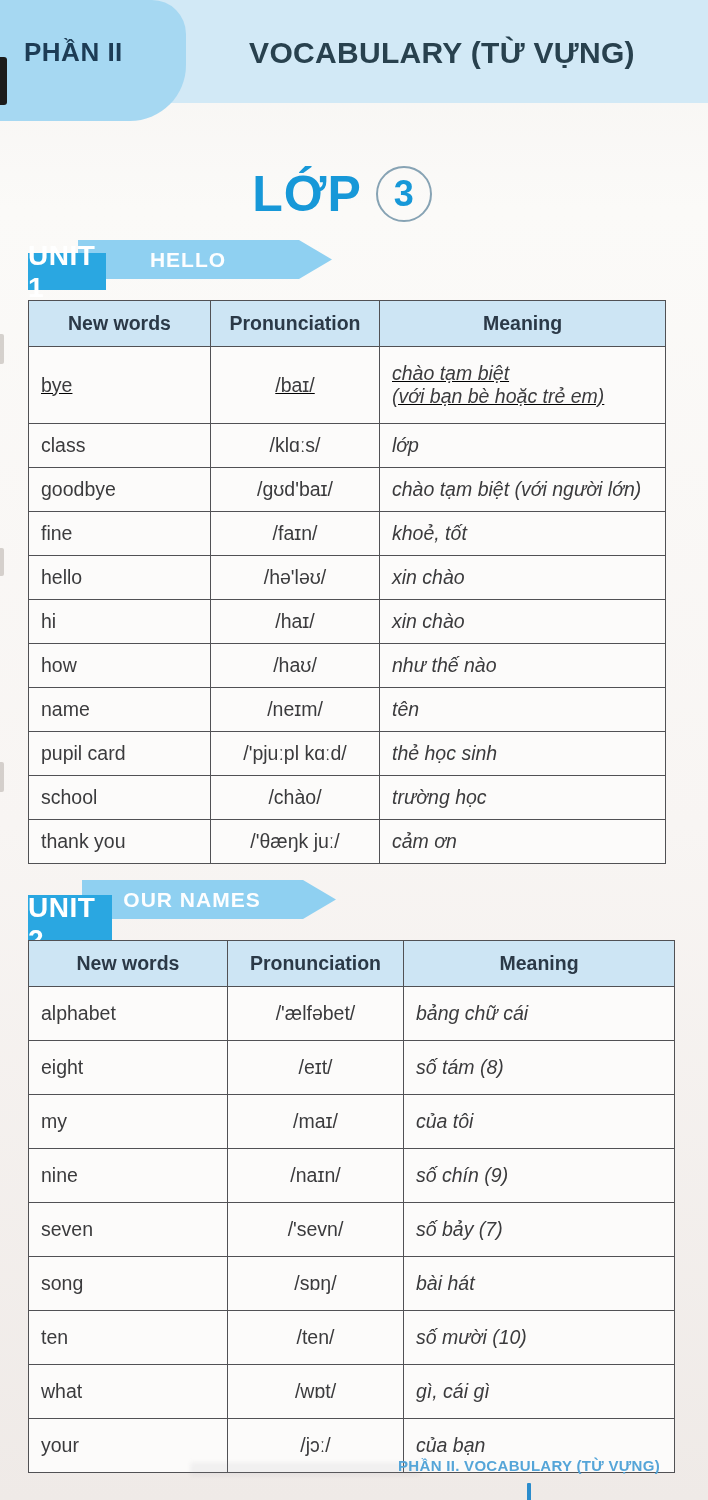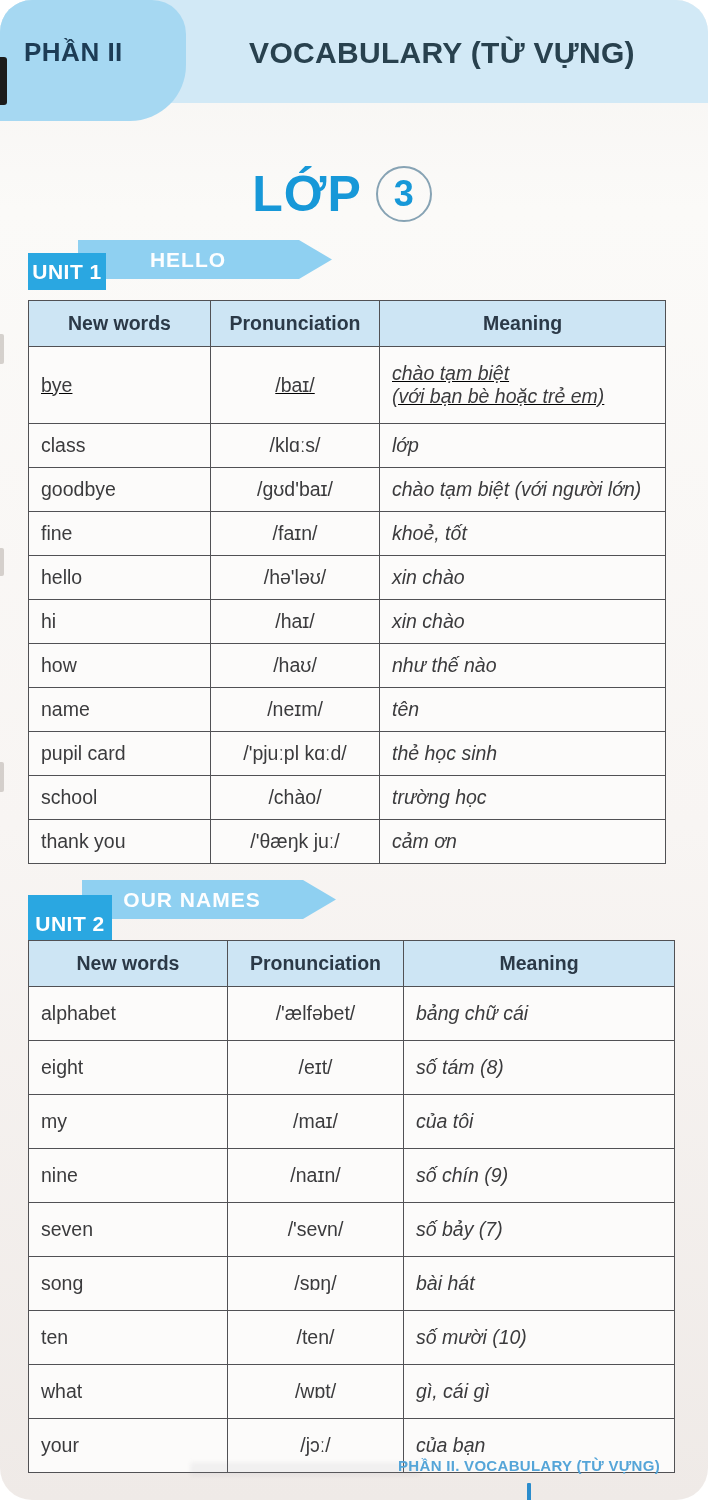--- a/index.html
+++ b/index.html
@@ -1,20 +1,19 @@
 <!DOCTYPE html>
 <html lang="vi"><head>
 <meta charset="utf-8">
 <style>
   html,body{margin:0;padding:0;}
   .page{
     position:relative;width:708px;height:1500px;overflow:hidden;
     background:linear-gradient(180deg,#f6f4f2 0%,#fbfaf8 14%,#f8f5f3 55%,#efeae7 100%);
     font-family:"Liberation Sans","DejaVu Sans",sans-serif;
-    border-radius:32px;
   }
   
   .header-band{position:absolute;left:0;top:0;width:708px;height:103px;background:#d2e9f6;}
   .header-left-shape{position:absolute;left:0;top:0;width:186px;height:121px;
     background:#a6d8f2;border-radius:0 34px 56px 0;}
   .section-label{position:absolute;left:24px;top:37px;font-size:26px;font-weight:bold;
     color:#1d3c55;letter-spacing:.5px;}
   .header-title{position:absolute;left:200px;right:24px;top:36px;text-align:center;
     font-size:30px;font-weight:bold;color:#28414e;letter-spacing:.3px;white-space:nowrap;}
   .spine-mark{position:absolute;left:0;top:57px;width:7px;height:48px;background:#1b1b1b;
@@ -25,21 +24,21 @@
     justify-content:center;align-items:center;gap:14px;}
   .grade-label{font-size:50px;font-weight:bold;color:#1798d8;letter-spacing:1px;}
   .grade-circle{width:56px;height:56px;border:2.5px solid #87a3b4;border-radius:50%;
     display:flex;align-items:center;justify-content:center;box-sizing:border-box;}
   .grade-number{font-size:36px;font-weight:bold;color:#1798d8;line-height:1;}
   
   .unit-banner{position:absolute;height:39px;background:#8fd0f1;
     clip-path:polygon(0 0,87% 0,100% 50%,87% 100%,0 100%);
     display:flex;align-items:center;justify-content:center;
     color:#fdfeff;font-weight:bold;font-size:21px;letter-spacing:1px;padding-right:34px;box-sizing:border-box;}
-  .unit-badge{position:absolute;background:#2aa7e1;color:#ffffff;font-weight:bold;font-size:21px;
+  .unit-badge{position:absolute;background:#2aa7e1;color:#ffffff;font-weight:bold;font-size:28px;
     display:flex;align-items:center;justify-content:center;letter-spacing:.5px;}
   
   table.vocab{position:absolute;border-collapse:collapse;table-layout:fixed;background:#fcfbfa;padding-left:24px;}
   .vocab th,.vocab td{border:1.6px solid #515154;vertical-align:middle;box-sizing:border-box;}
   .vocab th{background:#cde5f4;font-size:19.5px;font-weight:bold;color:#2b3947;height:46px;}
   .vocab td{font-size:19.5px;color:#3b3b3d;padding:5px 12px;}
   .vocab td:nth-child(2){text-align:center;padding:5px 4px;}
   .vocab td:nth-child(3){font-style:italic;white-space:pre-line;}
   .t1{left:28px;top:300px;width:637px;}
   .t1 tbody tr{height:44px;}

